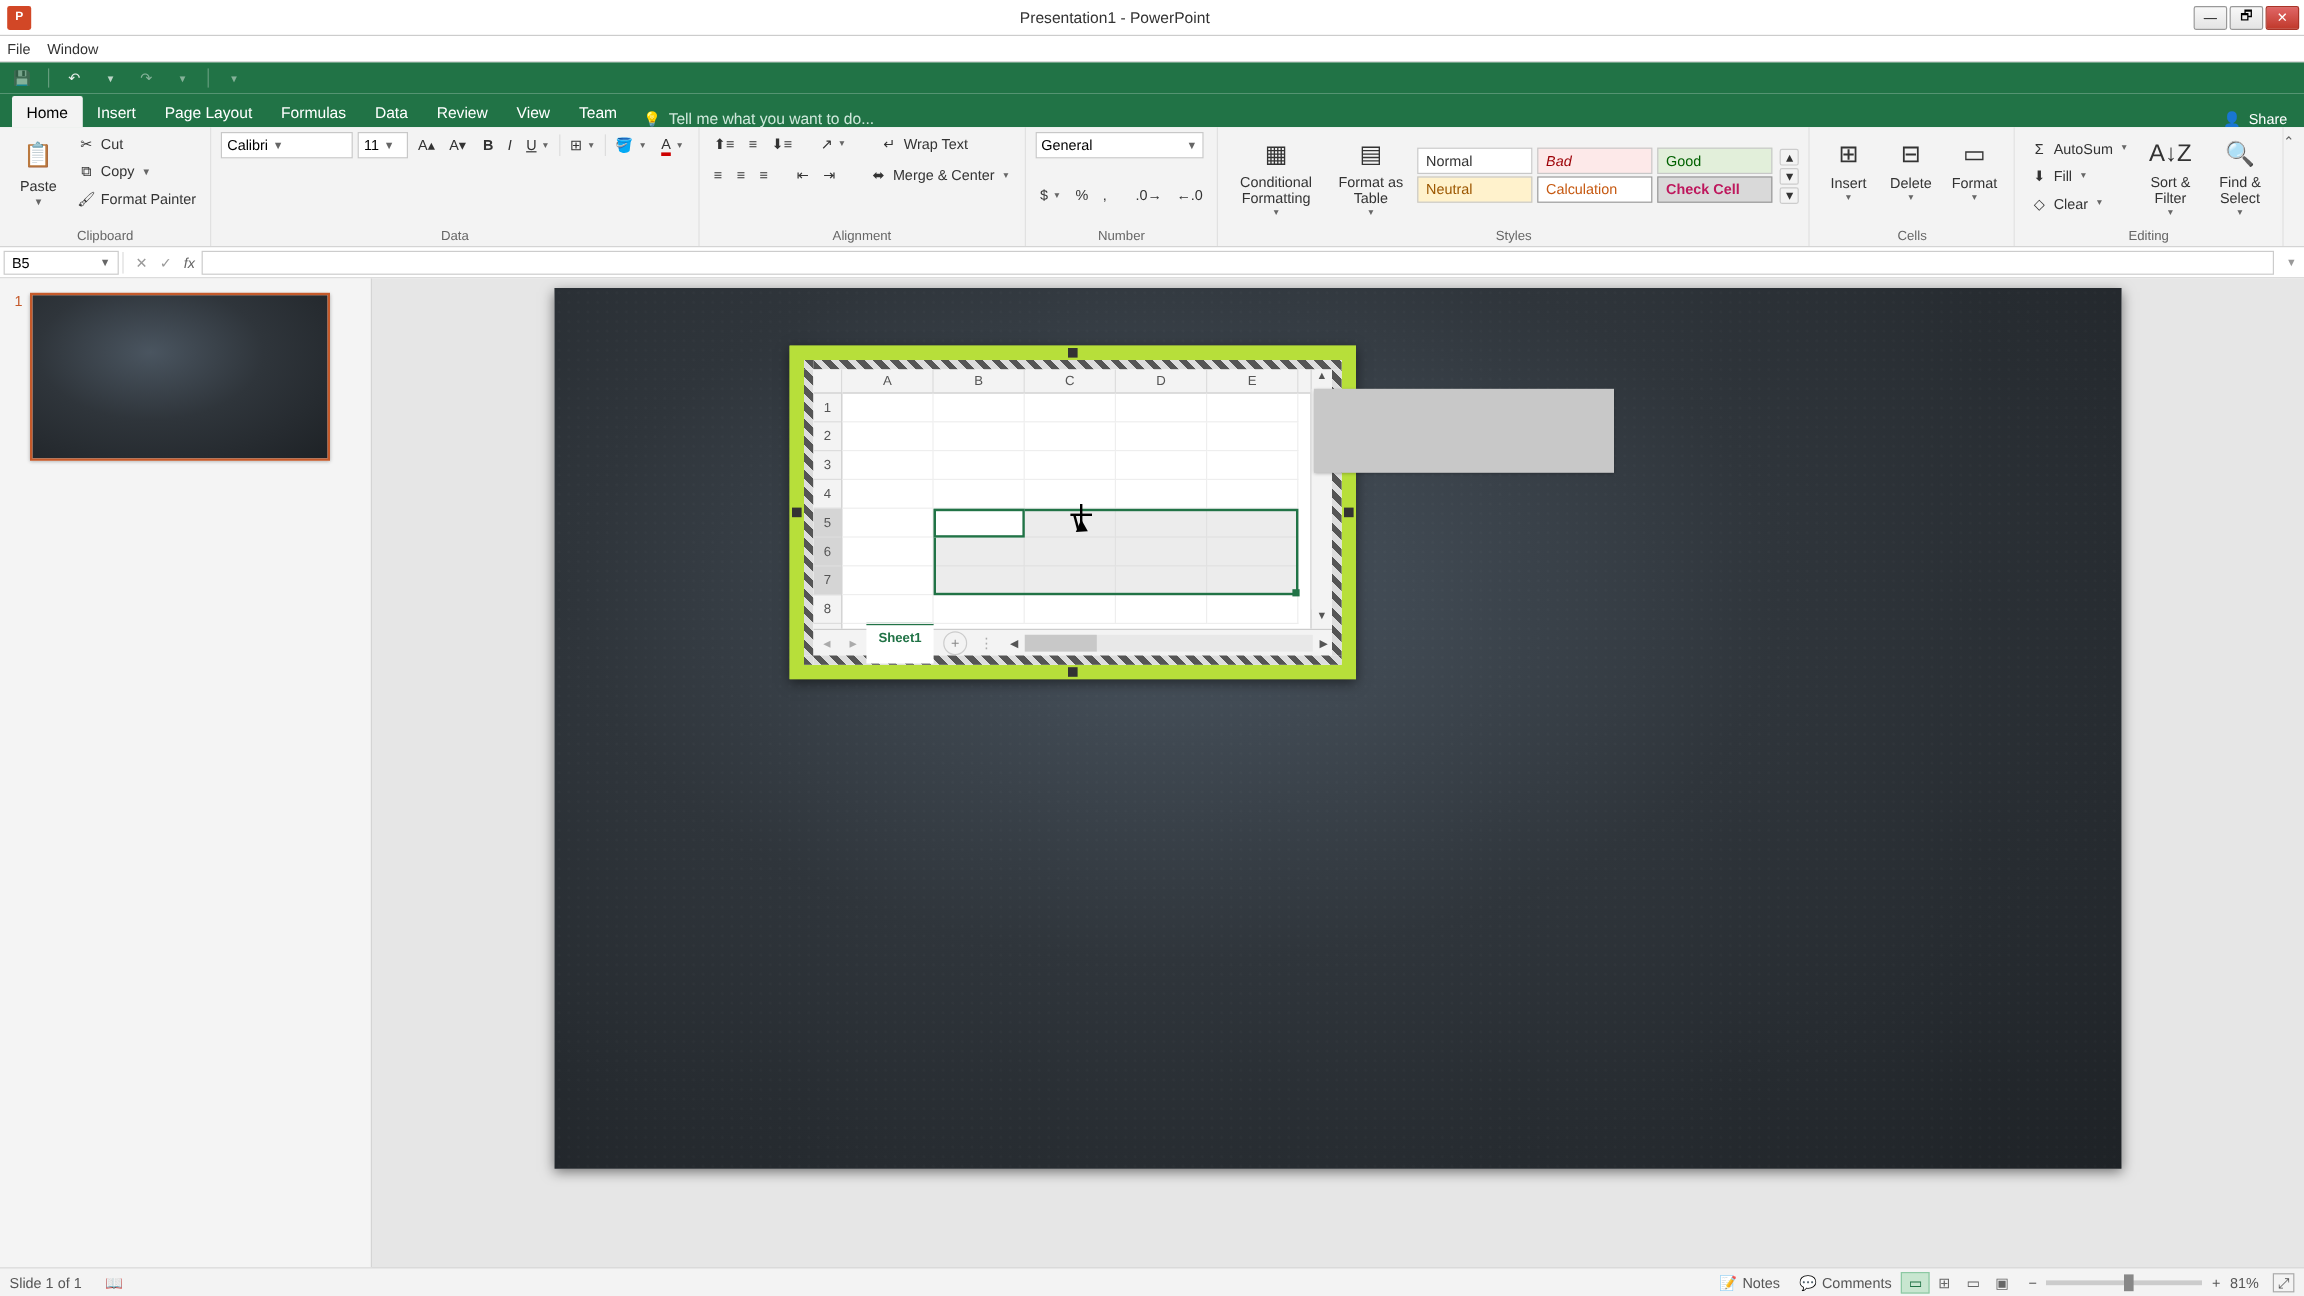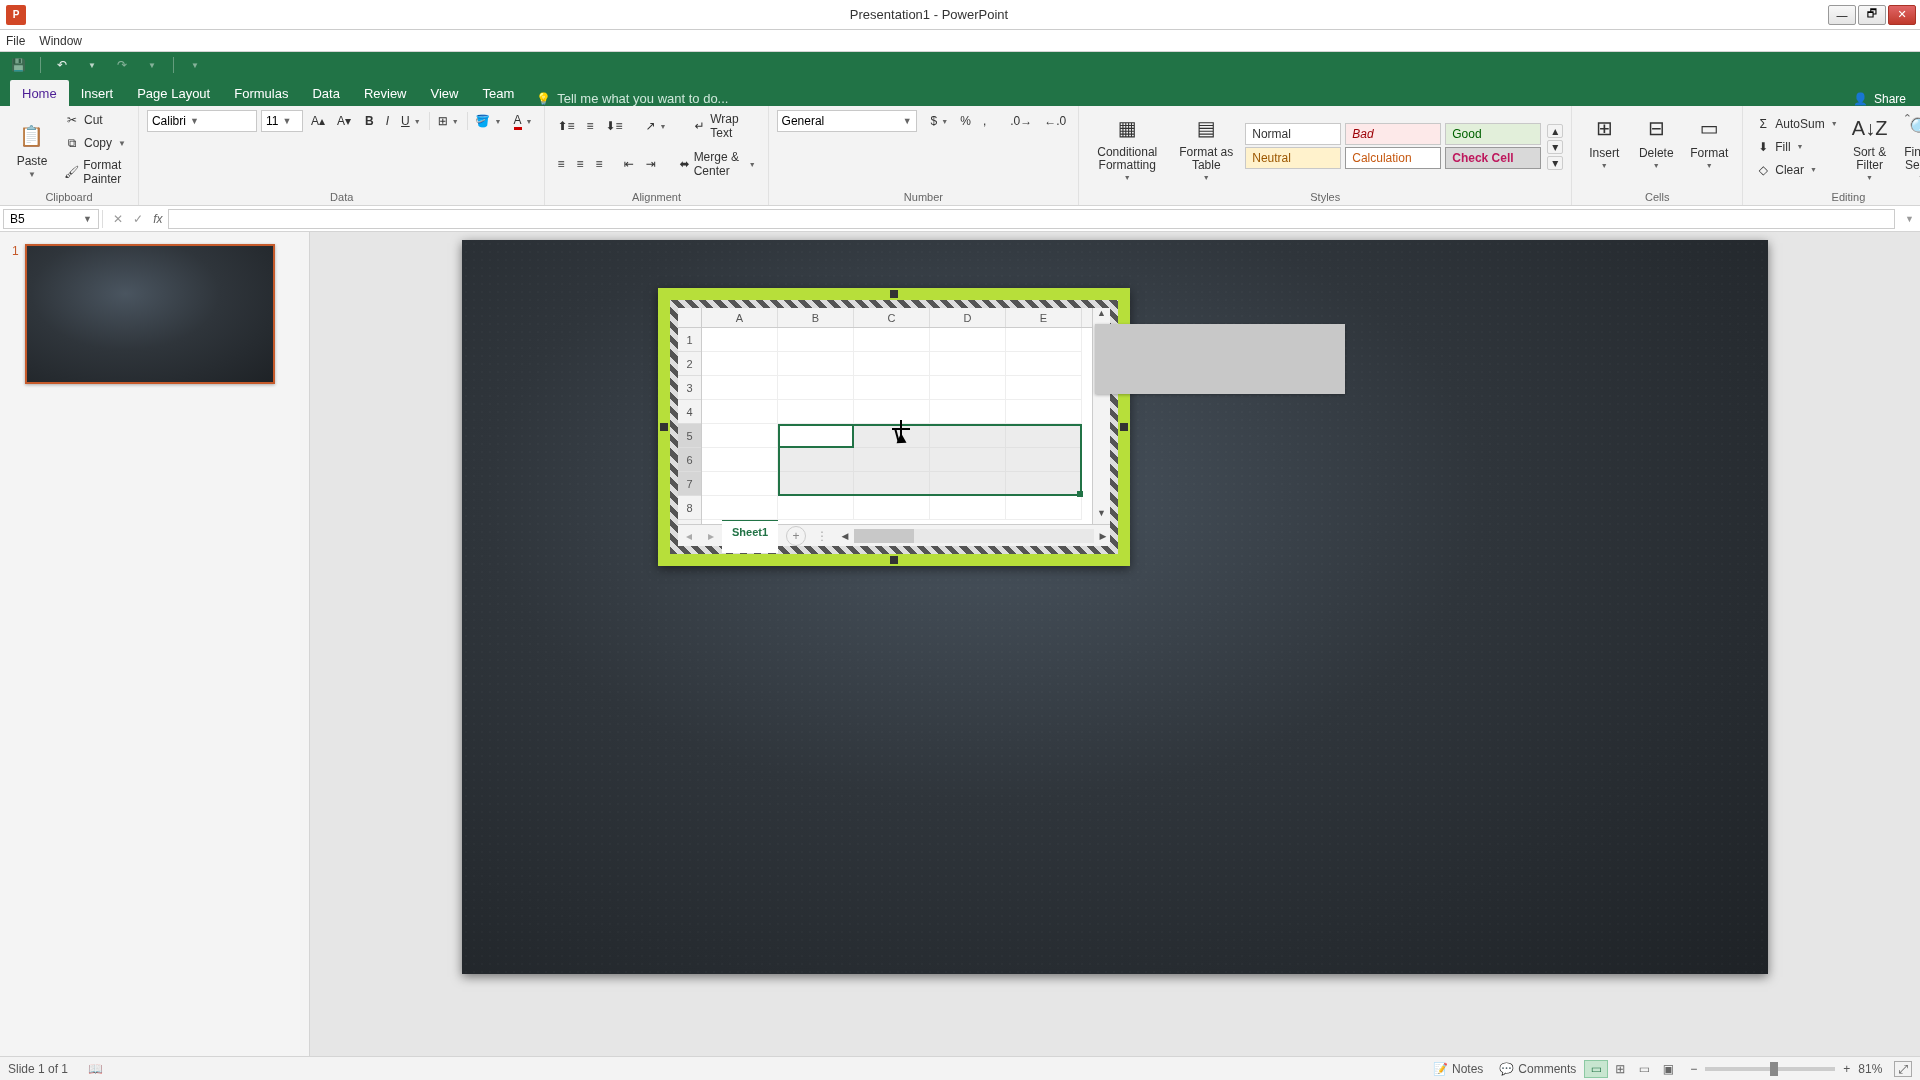--- a/index.html
+++ b/index.html
@@ -18,21 +18,21 @@
 .menubar span { color: #333; }
 
 
 .qat { height: 26px; background: #217346; display: flex; align-items: center; padding: 0 10px; gap: 12px; }
 .qat .qat-btn { width: 18px; height: 18px; display: flex; align-items: center; justify-content: center; color: #fff; opacity: .9; }
 .qat .qat-btn.dim { opacity: .45; }
 
 
 .tabs { height: 28px; background: #217346; display: flex; align-items: flex-end; padding-left: 10px; }
 .tab { padding: 6px 12px 5px; color: #fff; font-size: 13px; cursor: pointer; }
-.tab.active { background: #f3f3f3; color: #4c1d95; border-top-left-radius: 2px; border-top-right-radius: 2px; }
+.tab.active { background: #f3f3f3; color: #000000; border-top-left-radius: 2px; border-top-right-radius: 2px; }
 .tabs .tellme { margin-left: 10px; display: flex; align-items: center; gap: 6px; color: #cfe8db; }
 .tabs .tellme input { background: transparent; border: none; color: #cfe8db; width: 220px; outline: none; font-size: 13px; }
 .tabs .tellme input::placeholder { color: #cfe8db; }
 .tabs .spacer { flex: 1; }
 .tabs .share { color: #fff; display: flex; align-items: center; gap: 6px; margin-right: 14px; font-size: 13px; cursor: pointer; }
 
 
 .ribbon { height: 100px; background: #f3f3f3; border-bottom: 1px solid #d4d4d4; display: flex; position: relative; }
 .group { border-right: 1px solid #e1e1e1; padding: 4px 8px 2px; display: flex; flex-direction: column; justify-content: space-between; }
 .group-label { text-align: center; color: #666; font-size: 11px; margin-top: 2px; position: relative; }
@@ -306,21 +306,21 @@
             <span class="icon">⬌</span>
             <span>Merge &amp; Center</span>
             <span style="font-size:7px;color:#666;margin-left:2px">▼</span>
           </div>
       </div>
     </div>
     <div class="group-label">Alignment</div>
   </div>
 
   <div class="group">
-    <div style="display:flex;flex-direction:row;gap:10px">
+    <div style="display:flex;flex-direction:column;gap:22px">
       <div class="combo" style="width:140px">
           <span>General</span>
           <span class="arrow" style="margin-left:auto">▼</span>
         </div>
       <div class="row">
         <div class="btn">
             <span>$</span>
             <span style="font-size:7px;color:#666">▼</span>
           </div>
         <div class="btn">

